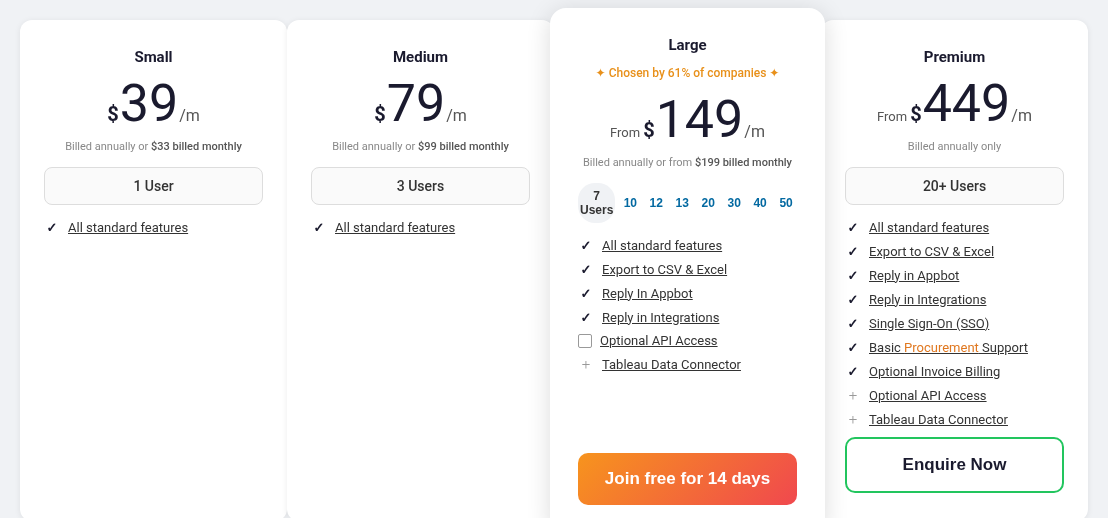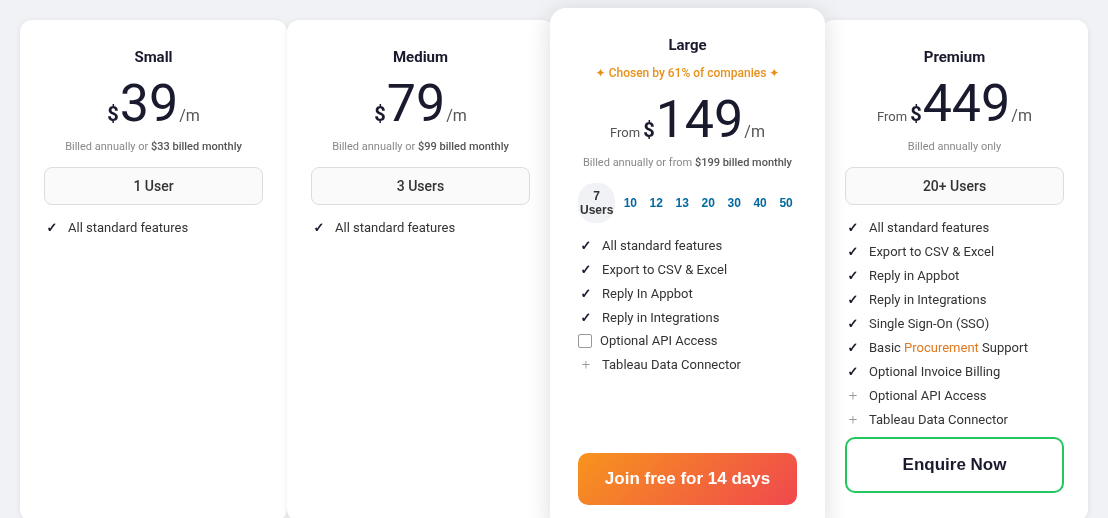--- a/index.html
+++ b/index.html
@@ -151,21 +151,21 @@
       font-size: 13px;
     }
     .feature-icon.check { color: #1a1a2e; font-weight: 700; }
     .feature-icon.checkbox {
       width: 14px;
       height: 14px;
       border: 1.5px solid #999;
       border-radius: 2px;
     }
     .feature-icon.plus { color: #999; font-size: 15px; font-weight: 300; }
-    .feature-text { color: #333; }
+    .feature-text { color: #333; text-decoration: underline; }
     .feature-link { color: #e07820; text-decoration: none; }
     .cta-btn {
       width: 100%;
       padding: 16px;
       border-radius: 10px;
       font-size: 17px;
       font-weight: 600;
       cursor: pointer;
       border: none;
       margin-top: auto;

